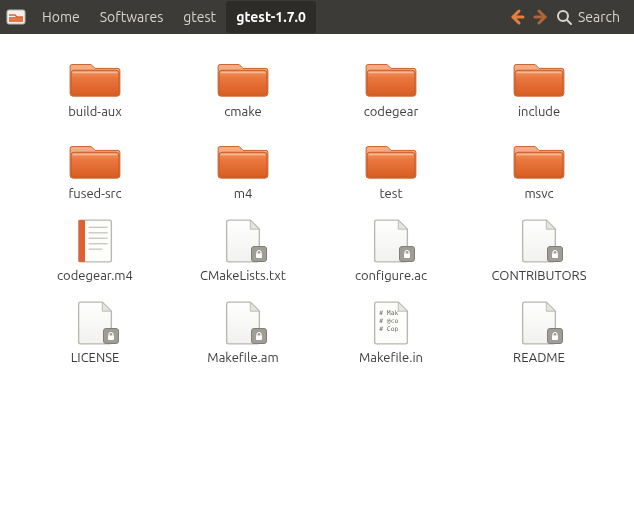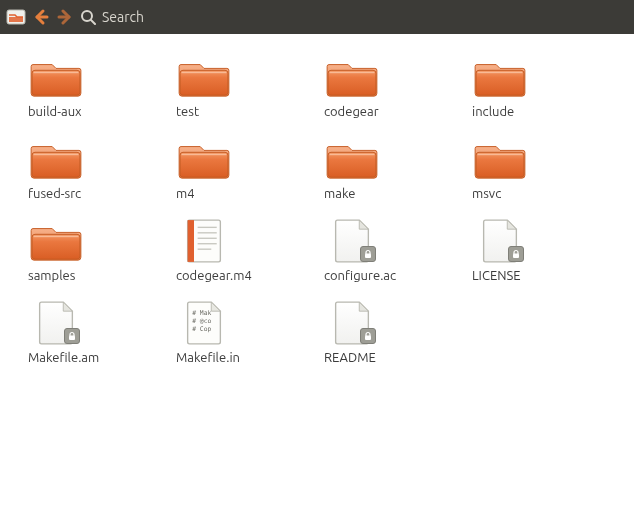--- a/index.html
+++ b/index.html
@@ -55,21 +55,21 @@
   .content {
     padding: 18px 26px 10px 26px;
     display: grid;
     grid-template-columns: repeat(4, 1fr);
     row-gap: 14px;
     column-gap: 10px;
   }
   .item {
     display: flex;
     flex-direction: column;
-    align-items: flex-start;
+    align-items: center;
     gap: 4px;
     cursor: pointer;
     padding: 2px;
   }
   .label {
     font-size: 13px;
     color: #3c3c3c;
     text-align: center;
     word-break: break-word;
     max-width: 120px;
@@ -155,20 +155,26 @@
     <rect x="3" y="10" width="14" height="5" fill="#e0602f" opacity="0.85"></rect>
   </symbol>
 </svg>
 
 <div class="toolbar">
   <div class="tb-icon">
     <svg width="20" height="20">
         <use href="#home-app-icon"></use>
       </svg>
   </div>
+  <div class="breadcrumb" id="breadcrumb">
+      <span class="crumb">Home</span>
+      <span class="crumb">Softwares</span>
+      <span class="crumb">gtest</span>
+      <span class="crumb current">gtest-1.7.0</span>
+    </div>
   <div class="tb-right">
     <div class="nav-arrow">
       <svg width="18" height="18" viewBox="0 0 18 18">
           <path d="M11 3 l-6 6 6 6" fill="none" stroke="#e57f3d" stroke-width="3" stroke-linecap="round" stroke-linejoin="round"></path>
           <line x1="5" y1="9" x2="15" y2="9" stroke="#e57f3d" stroke-width="3" stroke-linecap="round"></line>
         </svg>
     </div>
     <div class="nav-arrow dim">
       <svg width="18" height="18" viewBox="0 0 18 18">
           <path d="M7 3 l6 6 -6 6" fill="none" stroke="#c9713a" stroke-width="3" stroke-linecap="round" stroke-linejoin="round"></path>
@@ -193,98 +199,116 @@
         </svg>
       </div>
       <div class="label">build-aux</div>
     </div>
     <div class="item">
       <div class="icon-slot">
         <svg width="54" height="44">
           <use href="#folder-icon"></use>
         </svg>
       </div>
+      <div class="label">cmake</div>
+    </div>
+    <div class="item">
+      <div class="icon-slot">
+        <svg width="54" height="44">
+          <use href="#folder-icon"></use>
+        </svg>
+      </div>
+      <div class="label">codegear</div>
+    </div>
+    <div class="item">
+      <div class="icon-slot">
+        <svg width="54" height="44">
+          <use href="#folder-icon"></use>
+        </svg>
+      </div>
+      <div class="label">include</div>
+    </div>
+    <div class="item">
+      <div class="icon-slot">
+        <svg width="54" height="44">
+          <use href="#folder-icon"></use>
+        </svg>
+      </div>
+      <div class="label">fused-src</div>
+    </div>
+    <div class="item">
+      <div class="icon-slot">
+        <svg width="54" height="44">
+          <use href="#folder-icon"></use>
+        </svg>
+      </div>
+      <div class="label">m4</div>
+    </div>
+    <div class="item">
+      <div class="icon-slot">
+        <svg width="54" height="44">
+          <use href="#folder-icon"></use>
+        </svg>
+      </div>
       <div class="label">test</div>
     </div>
     <div class="item">
       <div class="icon-slot">
         <svg width="54" height="44">
           <use href="#folder-icon"></use>
         </svg>
       </div>
-      <div class="label">codegear</div>
-    </div>
-    <div class="item">
-      <div class="icon-slot">
-        <svg width="54" height="44">
-          <use href="#folder-icon"></use>
-        </svg>
-      </div>
-      <div class="label">include</div>
-    </div>
-    <div class="item">
-      <div class="icon-slot">
-        <svg width="54" height="44">
-          <use href="#folder-icon"></use>
-        </svg>
-      </div>
-      <div class="label">fused-src</div>
-    </div>
-    <div class="item">
-      <div class="icon-slot">
-        <svg width="54" height="44">
-          <use href="#folder-icon"></use>
-        </svg>
-      </div>
-      <div class="label">m4</div>
-    </div>
-    <div class="item">
-      <div class="icon-slot">
-        <svg width="54" height="44">
-          <use href="#folder-icon"></use>
-        </svg>
-      </div>
-      <div class="label">make</div>
-    </div>
-    <div class="item">
-      <div class="icon-slot">
-        <svg width="54" height="44">
-          <use href="#folder-icon"></use>
-        </svg>
-      </div>
       <div class="label">msvc</div>
     </div>
     <div class="item">
       <div class="icon-slot">
-        <svg width="54" height="44">
-          <use href="#folder-icon"></use>
-        </svg>
-      </div>
-      <div class="label">samples</div>
-    </div>
-    <div class="item">
-      <div class="icon-slot">
         <svg width="40" height="46">
           <use href="#text-icon"></use>
         </svg>
       </div>
       <div class="label">codegear.m4</div>
     </div>
     <div class="item">
       <div class="icon-slot">
         <svg width="40" height="46">
           <use href="#page-icon"></use>
         </svg>
         <div class="lock-badge">
           <svg width="10" height="10">
             <use href="#lock-glyph"></use>
           </svg>
         </div>
       </div>
+      <div class="label">CMakeLists.txt</div>
+    </div>
+    <div class="item">
+      <div class="icon-slot">
+        <svg width="40" height="46">
+          <use href="#page-icon"></use>
+        </svg>
+        <div class="lock-badge">
+          <svg width="10" height="10">
+            <use href="#lock-glyph"></use>
+          </svg>
+        </div>
+      </div>
       <div class="label">configure.ac</div>
+    </div>
+    <div class="item">
+      <div class="icon-slot">
+        <svg width="40" height="46">
+          <use href="#page-icon"></use>
+        </svg>
+        <div class="lock-badge">
+          <svg width="10" height="10">
+            <use href="#lock-glyph"></use>
+          </svg>
+        </div>
+      </div>
+      <div class="label">CONTRIBUTORS</div>
     </div>
     <div class="item">
       <div class="icon-slot">
         <svg width="40" height="46">
           <use href="#page-icon"></use>
         </svg>
         <div class="lock-badge">
           <svg width="10" height="10">
             <use href="#lock-glyph"></use>
           </svg>

